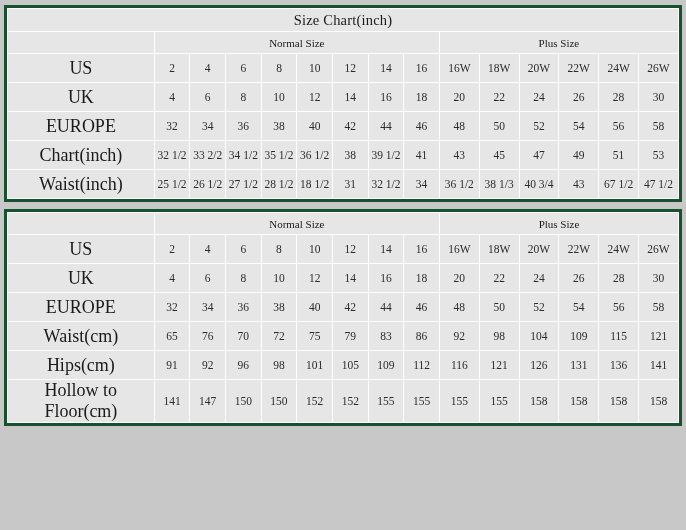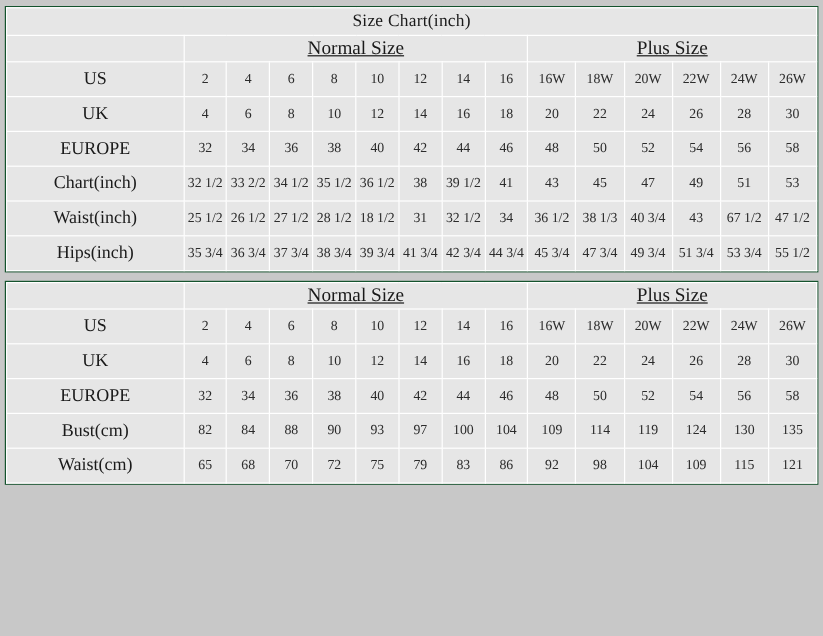--- a/index.html
+++ b/index.html
@@ -18,21 +18,21 @@
     width: 686px;
     height: 530px;
     box-sizing: border-box;
     padding: 5px 4px;
     display: flex;
     flex-direction: column;
     gap: 7px;
   }
   .chart-block {
     background: #c2410c;
-    border: 1px solid #14532d;
+    border: 3px solid #14532d;
     box-sizing: border-box;
   }
   table.size-chart {
     border-collapse: collapse;
     width: 100%;
     table-layout: fixed;
     background: #e6e6e6;
   }
   table.size-chart td,
   table.size-chart th {
@@ -41,26 +41,25 @@
     vertical-align: middle;
     font-weight: normal;
     padding: 0;
   }
   .title-cell {
     font-size: 14.5px;
     height: 22px;
     letter-spacing: 0.2px;
   }
   .group-cell {
-    font-size: 16px;
+    font-size: 11px;
     height: 21px;
-    text-decoration: underline;
   }
   .rowlabel {
-    font-size: 15px;
+    font-size: 18px;
     height: 28px;
     padding: 0 4px;
   }
   .cell {
     font-size: 11.5px;
     height: 28px;
     color: #2b2b2b;
   }
   .blank {
     border-left: 1px solid #ffffff;
@@ -182,37 +181,20 @@
           <td class="cell">31</td>
           <td class="cell">32 1/2</td>
           <td class="cell">34</td>
           <td class="cell">36 1/2</td>
           <td class="cell">38 1/3</td>
           <td class="cell">40 3/4</td>
           <td class="cell">43</td>
           <td class="cell">67 1/2</td>
           <td class="cell">47 1/2</td>
         </tr>
-        <tr>
-          <td class="rowlabel">Hips(inch)</td>
-          <td class="cell">35 3/4</td>
-          <td class="cell">36 3/4</td>
-          <td class="cell">37 3/4</td>
-          <td class="cell">38 3/4</td>
-          <td class="cell">39 3/4</td>
-          <td class="cell">41 3/4</td>
-          <td class="cell">42 3/4</td>
-          <td class="cell">44 3/4</td>
-          <td class="cell">45 3/4</td>
-          <td class="cell">47 3/4</td>
-          <td class="cell">49 3/4</td>
-          <td class="cell">51 3/4</td>
-          <td class="cell">53 3/4</td>
-          <td class="cell">55 1/2</td>
-        </tr>
       </tbody>
     </table>
   </div>
 
   <div class="chart-block">
     <table class="size-chart">
       <colgroup>
         <col class="col-label">
         <col class="col-n">
           <col class="col-n">
@@ -281,50 +263,67 @@
           <td class="cell">44</td>
           <td class="cell">46</td>
           <td class="cell">48</td>
           <td class="cell">50</td>
           <td class="cell">52</td>
           <td class="cell">54</td>
           <td class="cell">56</td>
           <td class="cell">58</td>
         </tr>
         <tr>
-          <td class="rowlabel">Bust(cm)</td>
-          <td class="cell">82</td>
-          <td class="cell">84</td>
-          <td class="cell">88</td>
-          <td class="cell">90</td>
-          <td class="cell">93</td>
-          <td class="cell">97</td>
-          <td class="cell">100</td>
-          <td class="cell">104</td>
-          <td class="cell">109</td>
-          <td class="cell">114</td>
-          <td class="cell">119</td>
-          <td class="cell">124</td>
-          <td class="cell">130</td>
-          <td class="cell">135</td>
-        </tr>
-        <tr>
           <td class="rowlabel">Waist(cm)</td>
           <td class="cell">65</td>
-          <td class="cell">68</td>
+          <td class="cell">76</td>
           <td class="cell">70</td>
           <td class="cell">72</td>
           <td class="cell">75</td>
           <td class="cell">79</td>
           <td class="cell">83</td>
           <td class="cell">86</td>
           <td class="cell">92</td>
           <td class="cell">98</td>
           <td class="cell">104</td>
           <td class="cell">109</td>
           <td class="cell">115</td>
           <td class="cell">121</td>
         </tr>
+        <tr>
+          <td class="rowlabel">Hips(cm)</td>
+          <td class="cell">91</td>
+          <td class="cell">92</td>
+          <td class="cell">96</td>
+          <td class="cell">98</td>
+          <td class="cell">101</td>
+          <td class="cell">105</td>
+          <td class="cell">109</td>
+          <td class="cell">112</td>
+          <td class="cell">116</td>
+          <td class="cell">121</td>
+          <td class="cell">126</td>
+          <td class="cell">131</td>
+          <td class="cell">136</td>
+          <td class="cell">141</td>
+        </tr>
+        <tr>
+          <td class="rowlabel">Hollow to Floor(cm)</td>
+          <td class="cell">141</td>
+          <td class="cell">147</td>
+          <td class="cell">150</td>
+          <td class="cell">150</td>
+          <td class="cell">152</td>
+          <td class="cell">152</td>
+          <td class="cell">155</td>
+          <td class="cell">155</td>
+          <td class="cell">155</td>
+          <td class="cell">155</td>
+          <td class="cell">158</td>
+          <td class="cell">158</td>
+          <td class="cell">158</td>
+          <td class="cell">158</td>
+        </tr>
       </tbody>
     </table>
   </div>
 
 </div>
 
 </body></html>

